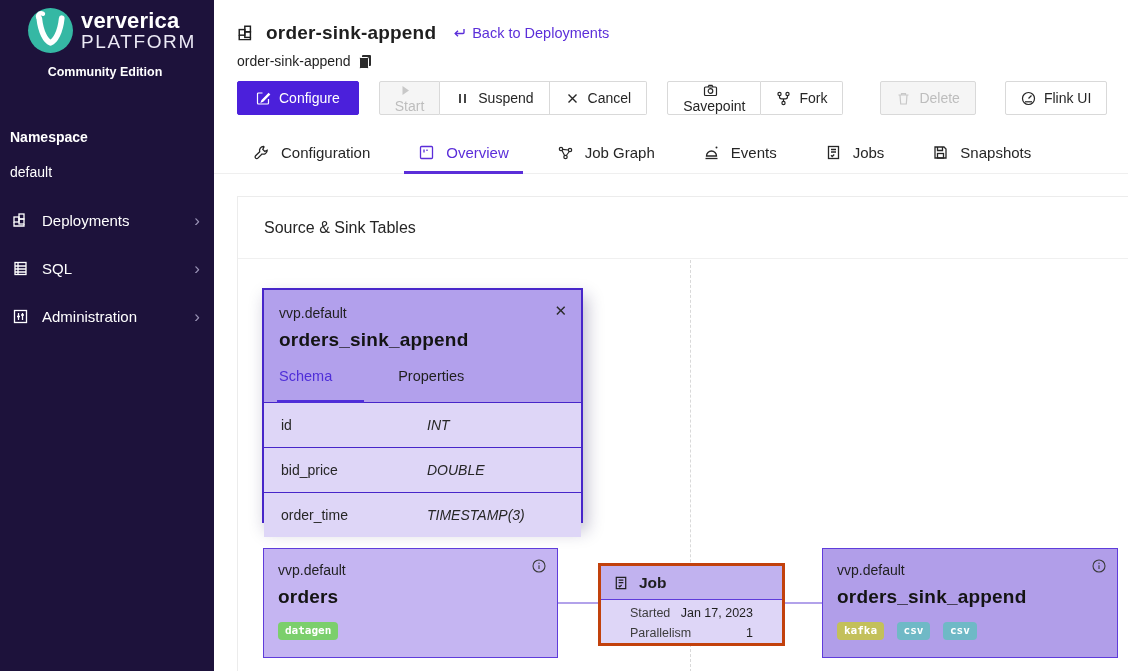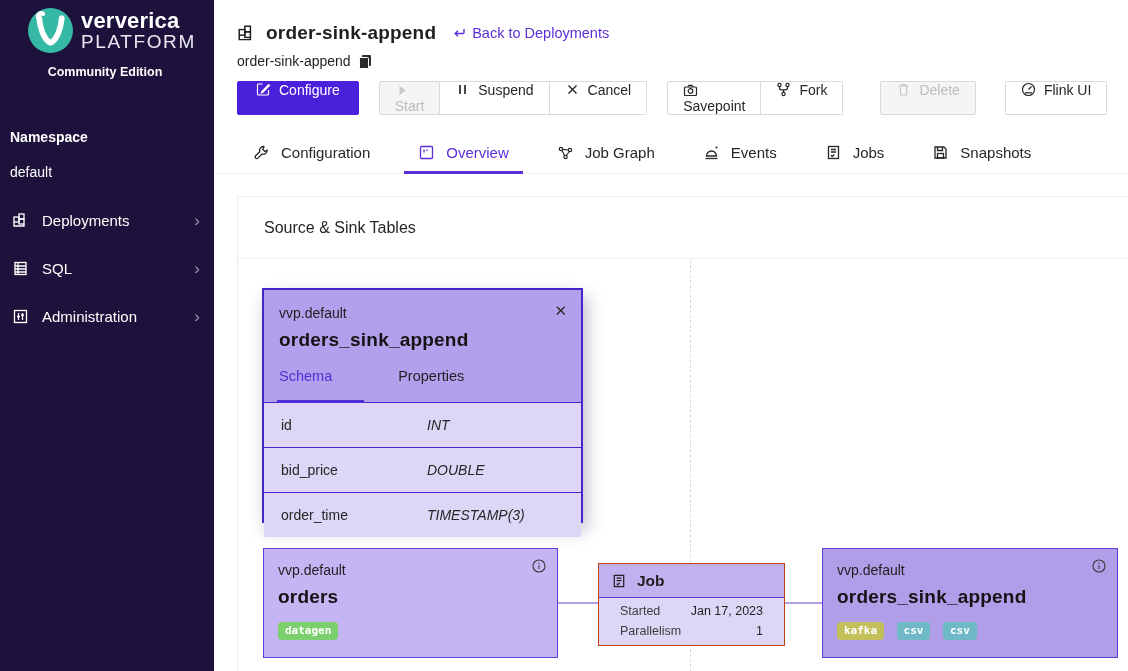--- a/index.html
+++ b/index.html
@@ -28,21 +28,21 @@
   .title-row { display:flex; align-items:center; padding:22px 0 0 23px; }
   .title-icon { width:19px; height:19px; color:#1f1f1f; }
   .page-title { font-size:19px; font-weight:bold; color:#1f1f1f; margin-left:10px; letter-spacing:.2px; }
   .back-link { display:flex; align-items:center; margin-left:16px; color:#5b2ed9; font-size:14.5px; cursor:pointer; }
   .back-link svg { width:15px; height:15px; margin-right:5px; }
   .subtitle-row { display:flex; align-items:center; padding:9px 0 0 23px; font-size:14px; color:#1f1f1f; }
   .copy-icon { width:14px; height:15px; margin-left:7px; color:#2b2b2b; cursor:pointer; }
 
   
   .toolbar { display:flex; align-items:center; margin:12px 0 0 23px; height:34px; }
-  .btn { display:flex; justify-content:center; height:34px; padding:0 15px; font-size:14px; background:#fff; border:1px solid #d9d9d9; color:#262626; cursor:pointer; white-space:nowrap; }
+  .btn { display:flex; align-items:center; justify-content:center; height:34px; padding:0 15px; font-size:14px; background:#fff; border:1px solid #d9d9d9; color:#262626; cursor:pointer; white-space:nowrap; }
   .btn svg { width:15px; height:15px; margin-right:8px; }
   .btn-primary { background:#4b20db; border-color:#4b20db; color:#fff; border-radius:2px; padding:0 18px; }
   .btn-group { display:flex; }
   .btn-group .btn + .btn { border-left:none; }
   .btn-group .btn:first-child { border-radius:2px 0 0 2px;flex-direction:column; }
   .btn-group .btn:last-child { border-radius:0 2px 2px 0; }
   .btn-disabled { background:#f5f5f5; color:#bdbdbd; cursor:not-allowed; }
   .btn-disabled svg { color:#c8c8c8; }
   .btn-single { border-radius:2px; }
   .ml20 { margin-left:20px; } .ml37 { margin-left:37px; } .ml29 { margin-left:29px; }
@@ -82,24 +82,24 @@
   .schema-row { flex:1; display:flex; align-items:center; padding:0 17px; background:#ded6f7; border-top:1px solid #4726c9; }
   .schema-row:first-child { border-top:none; }
   .schema-col-name { width:146px; font-size:14px; color:#262626; }
   .schema-col-type { font-size:14px; font-style:italic; color:#262626; }
 
   .tbl-card { position:absolute; top:288px; height:110px; border:1.5px solid #5f3cdb; padding:13px 14px; }
   .tbl-card.src { left:25px; width:295px; background:#c5b5f2; }
   .tbl-card.snk { left:584px; width:296px; background:#b19ee9; }
   .tbl-tags { margin-top:12px; }
 
-  .job-card { position:absolute; left:360px; top:303px; width:187px; height:83px; border:1px solid #c2410c; background:#ded6f7; z-index:2; }
+  .job-card { position:absolute; left:360px; top:303px; width:187px; height:83px; border:3px solid #c2410c; background:#ded6f7; z-index:2; }
   .job-head { height:34px; display:flex; align-items:center; padding-left:12px; background:#c1b2ef; border-bottom:1px solid #5f3cdb; font-size:15.5px; font-weight:600; color:#1f1f1f; }
   .job-head svg { width:16px; height:16px; margin-right:10px; }
-  .job-body { padding:6px 21px 0; }
+  .job-body { padding:6px 29px 0; }
   .job-row { display:flex; justify-content:space-between; font-size:12.5px; color:#3c3c3c; margin-bottom:6px; }
   .job-row .v { color:#1f1f1f; }
 </style>
 </head>
 <body>
 
 <div class="app">
 
   <div class="sidebar">
     <div class="logo-row">

